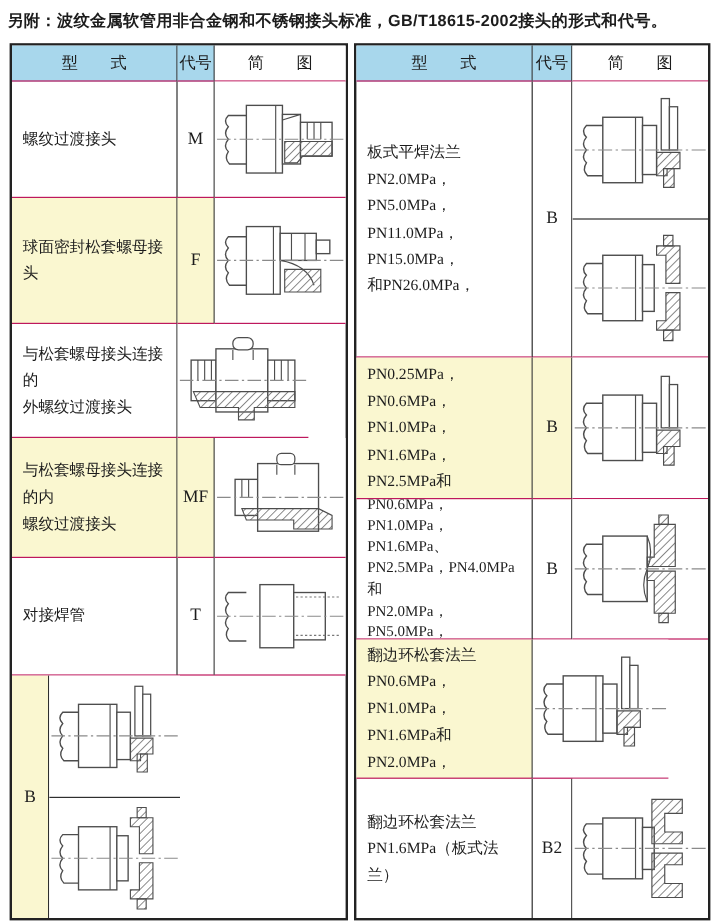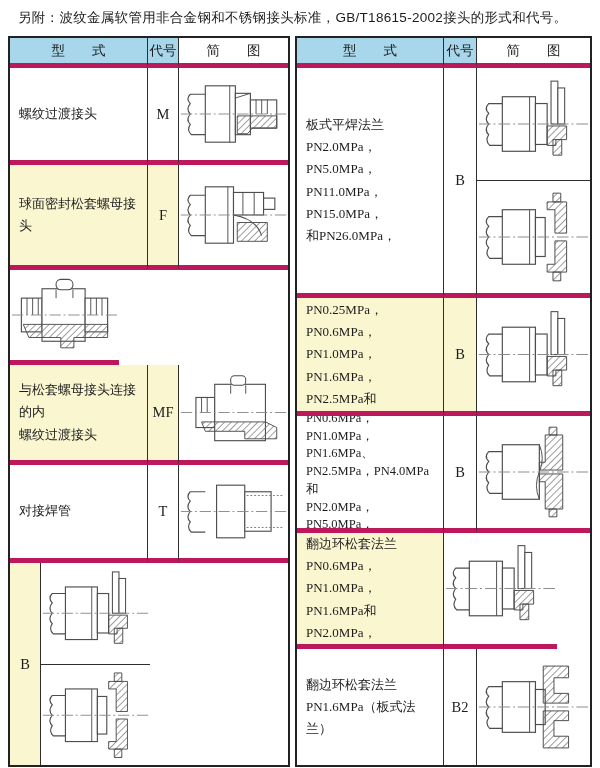--- a/index.html
+++ b/index.html
@@ -7,44 +7,44 @@
     position:relative;
     width:600px;height:768px;
     background:#fff;
     font-family:"Liberation Serif","DejaVu Serif",serif;
     color:#1c1c1c;
     overflow:hidden;
     box-sizing:border-box;
   }
   .title{
     font-family:"Liberation Sans","DejaVu Sans",sans-serif;
-    font-weight:normal;
+    font-weight:bold;
     font-size:13.5px;
-    padding:9px 6px 6px 18px;
+    padding:9px 6px 6px 6px;
     letter-spacing:0.3px;
     white-space:nowrap;
   }
   .tables{
     position:absolute;
     left:8px;top:36px;
     display:flex;
     gap:5px;
   }
   .tbl{
     border:2px solid #222;
     box-sizing:border-box;
     background:#fff;
   }
   .tbl-left{width:282px;}
   .tbl-right{width:297px;}
   .tr{display:flex;box-sizing:border-box;}
   .td{
     box-sizing:border-box;
     border-right:1px solid #2e2e2e;
-    border-bottom:5px solid #be185d;
+    border-bottom:1px solid #be185d;
     overflow:hidden;
   }
   .tr .td:last-child{border-right:none;}
   .tr:last-child .td{border-bottom:none;}
   .th{
     background:#a8d7ec;
     display:flex;align-items:center;justify-content:center;
     font-size:13.5px;
     height:30px;
   }
@@ -132,20 +132,22 @@
                 <rect x="90" y="30" width="12" height="12" fill="#fff" stroke="#4d4d4d" stroke-width="1.2"></rect>
                 <path d="M58 48 Q82 52 88 70" fill="none" stroke="#4d4d4d" stroke-width="1.1"></path>
                 <path d="M62 56 H94 V76 H62 Z" fill="url(#hatch)" stroke="#4d4d4d" stroke-width="1"></path>
                 <line x1="2" y1="48" x2="114" y2="48" stroke="#8a8a8a" stroke-width="1" stroke-dasharray="12 3 2 3"></line>
               </svg>
             </div>
         </div>
       </div>
 
       <div class="tr" style="height:95px">
+        <div class="td type c-type">与松套螺母接头连接的
+外螺纹过渡接头</div>
         <div class="td c-diag">
           <div class="diag-box">
               <svg viewBox="0 0 116 96" preserveAspectRatio="xMidYMid meet">
                 <rect x="12" y="30" width="22" height="36" fill="#fff" stroke="#4d4d4d" stroke-width="1.2"></rect>
                 <line x1="18" y1="30" x2="18" y2="48" stroke="#4d4d4d" stroke-width="1"></line>
                 <line x1="24" y1="30" x2="24" y2="48" stroke="#4d4d4d" stroke-width="1"></line>
                 <line x1="30" y1="30" x2="30" y2="48" stroke="#4d4d4d" stroke-width="1"></line>
                 <rect x="34" y="20" width="46" height="56" fill="#fff" stroke="#4d4d4d" stroke-width="1.2"></rect>
                 <rect x="49" y="10" width="18" height="11" rx="5" fill="#fff" stroke="#4d4d4d" stroke-width="1.1"></rect>
                 <line x1="49" y1="21" x2="49" y2="30" stroke="#4d4d4d" stroke-width="1"></line>

